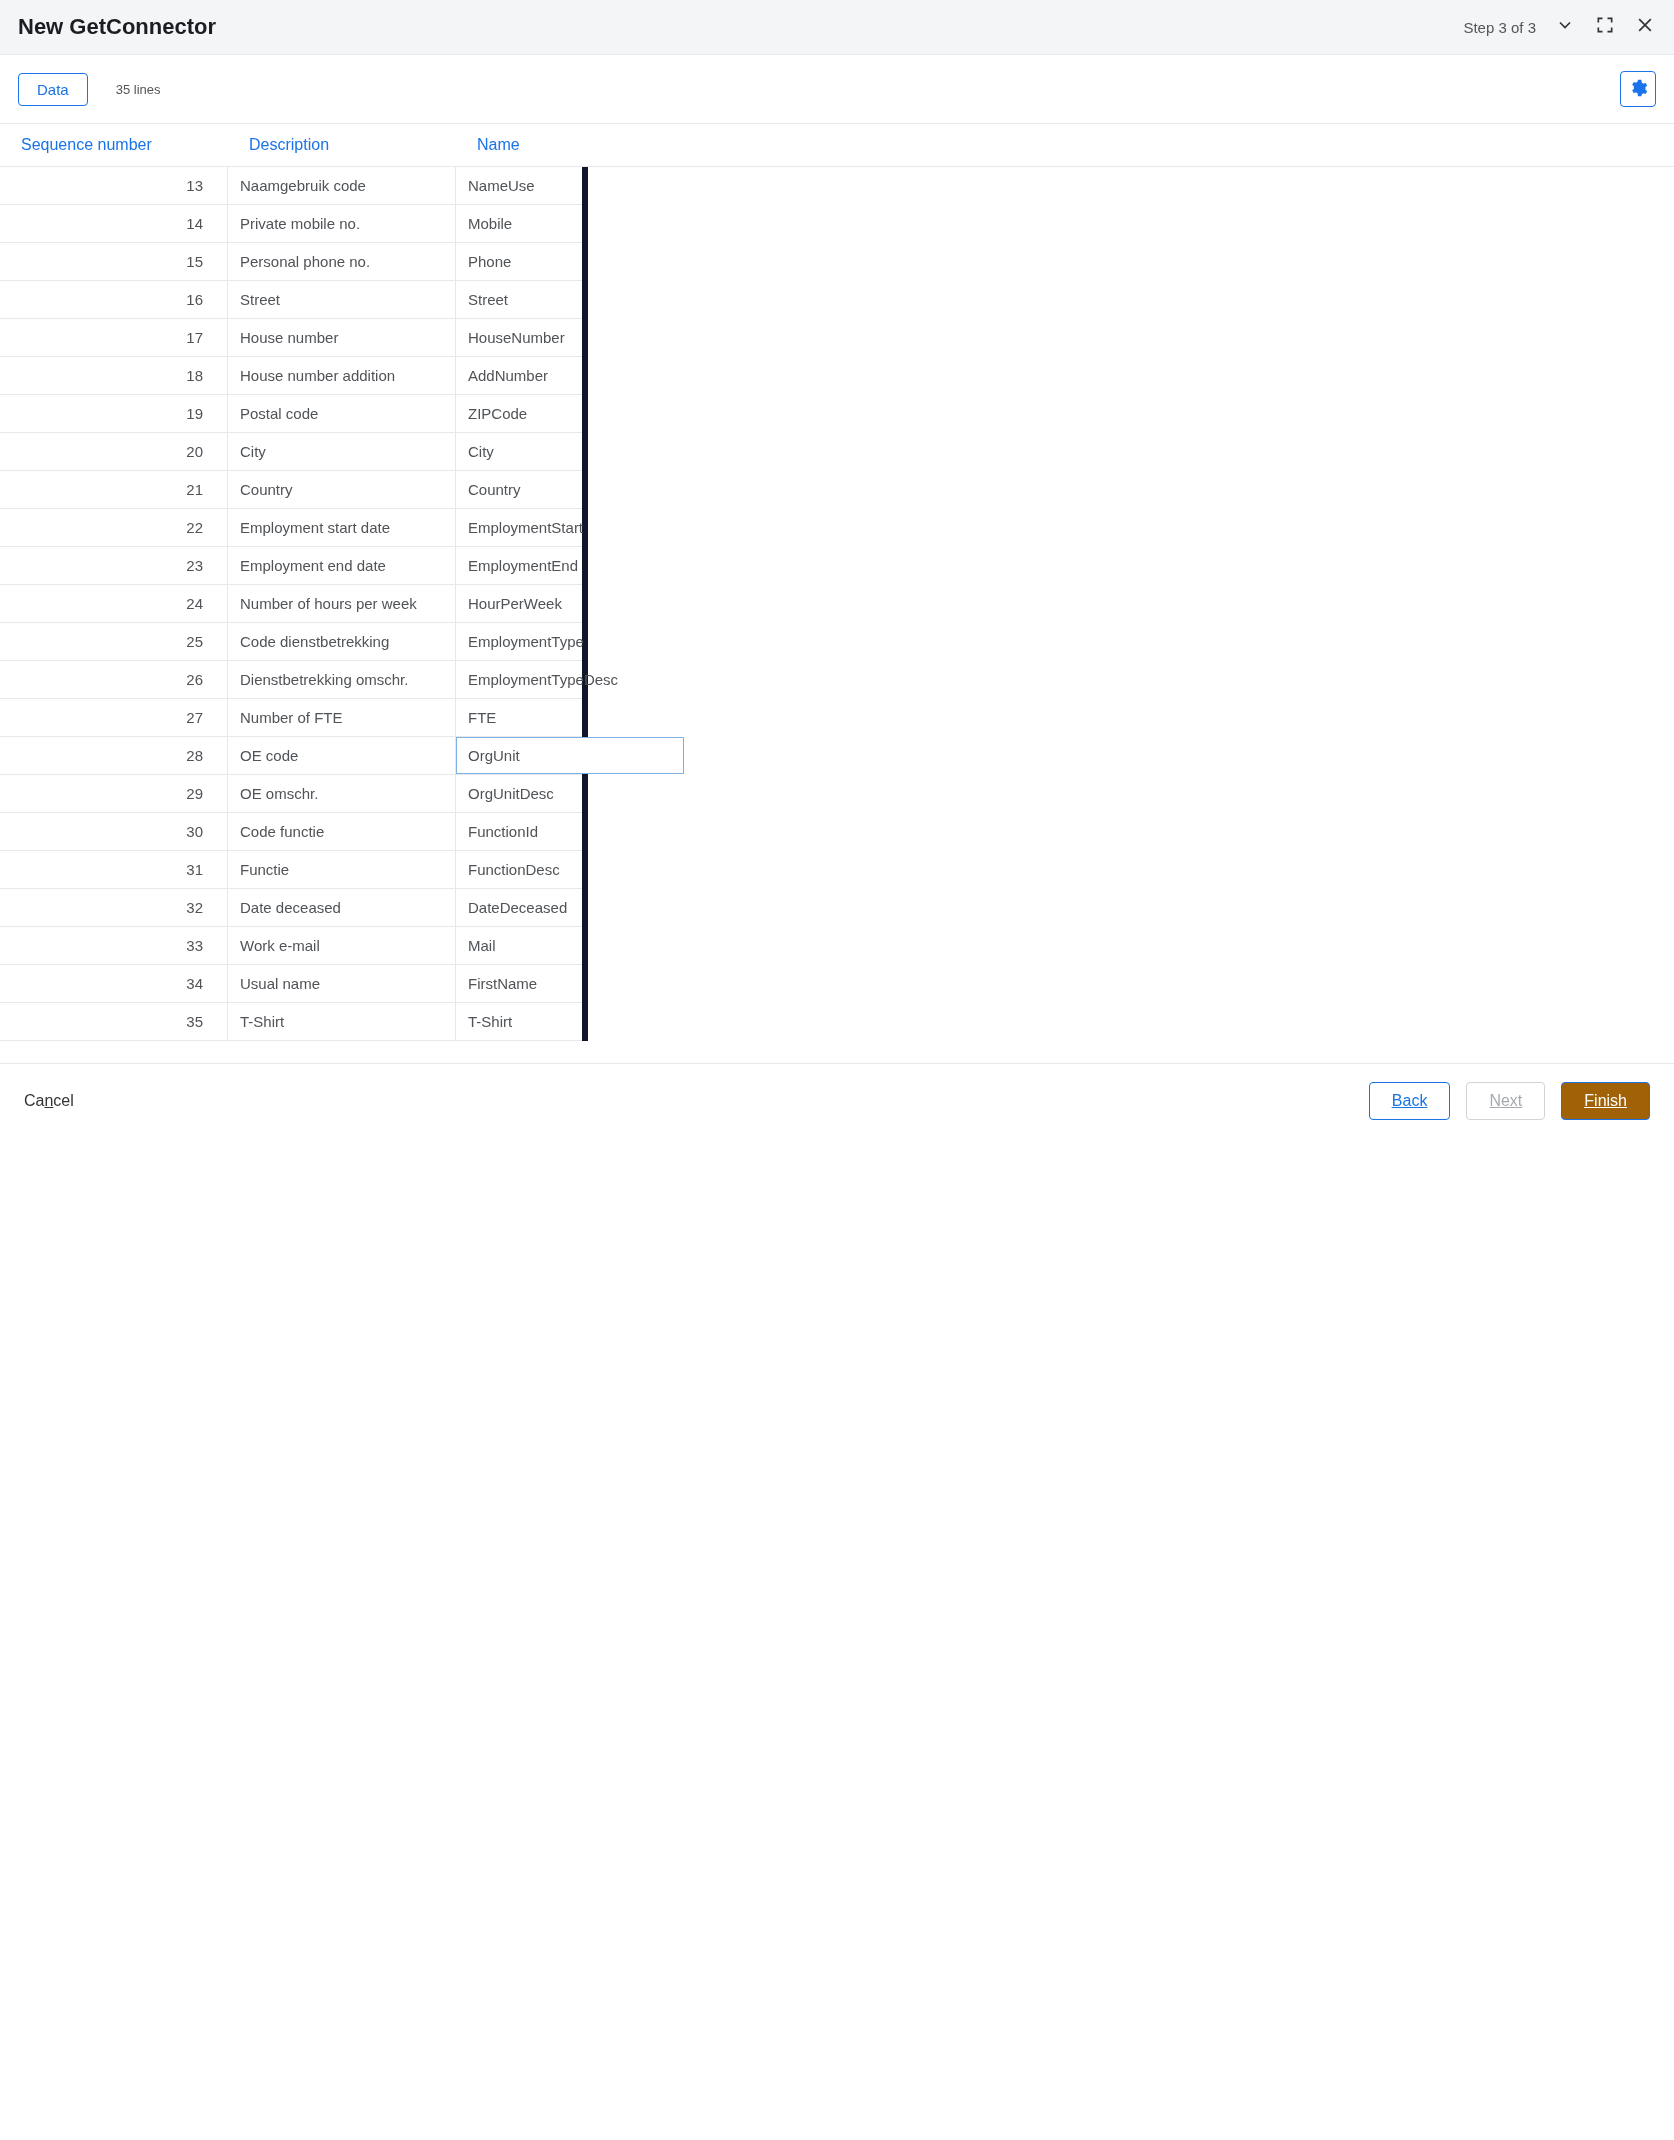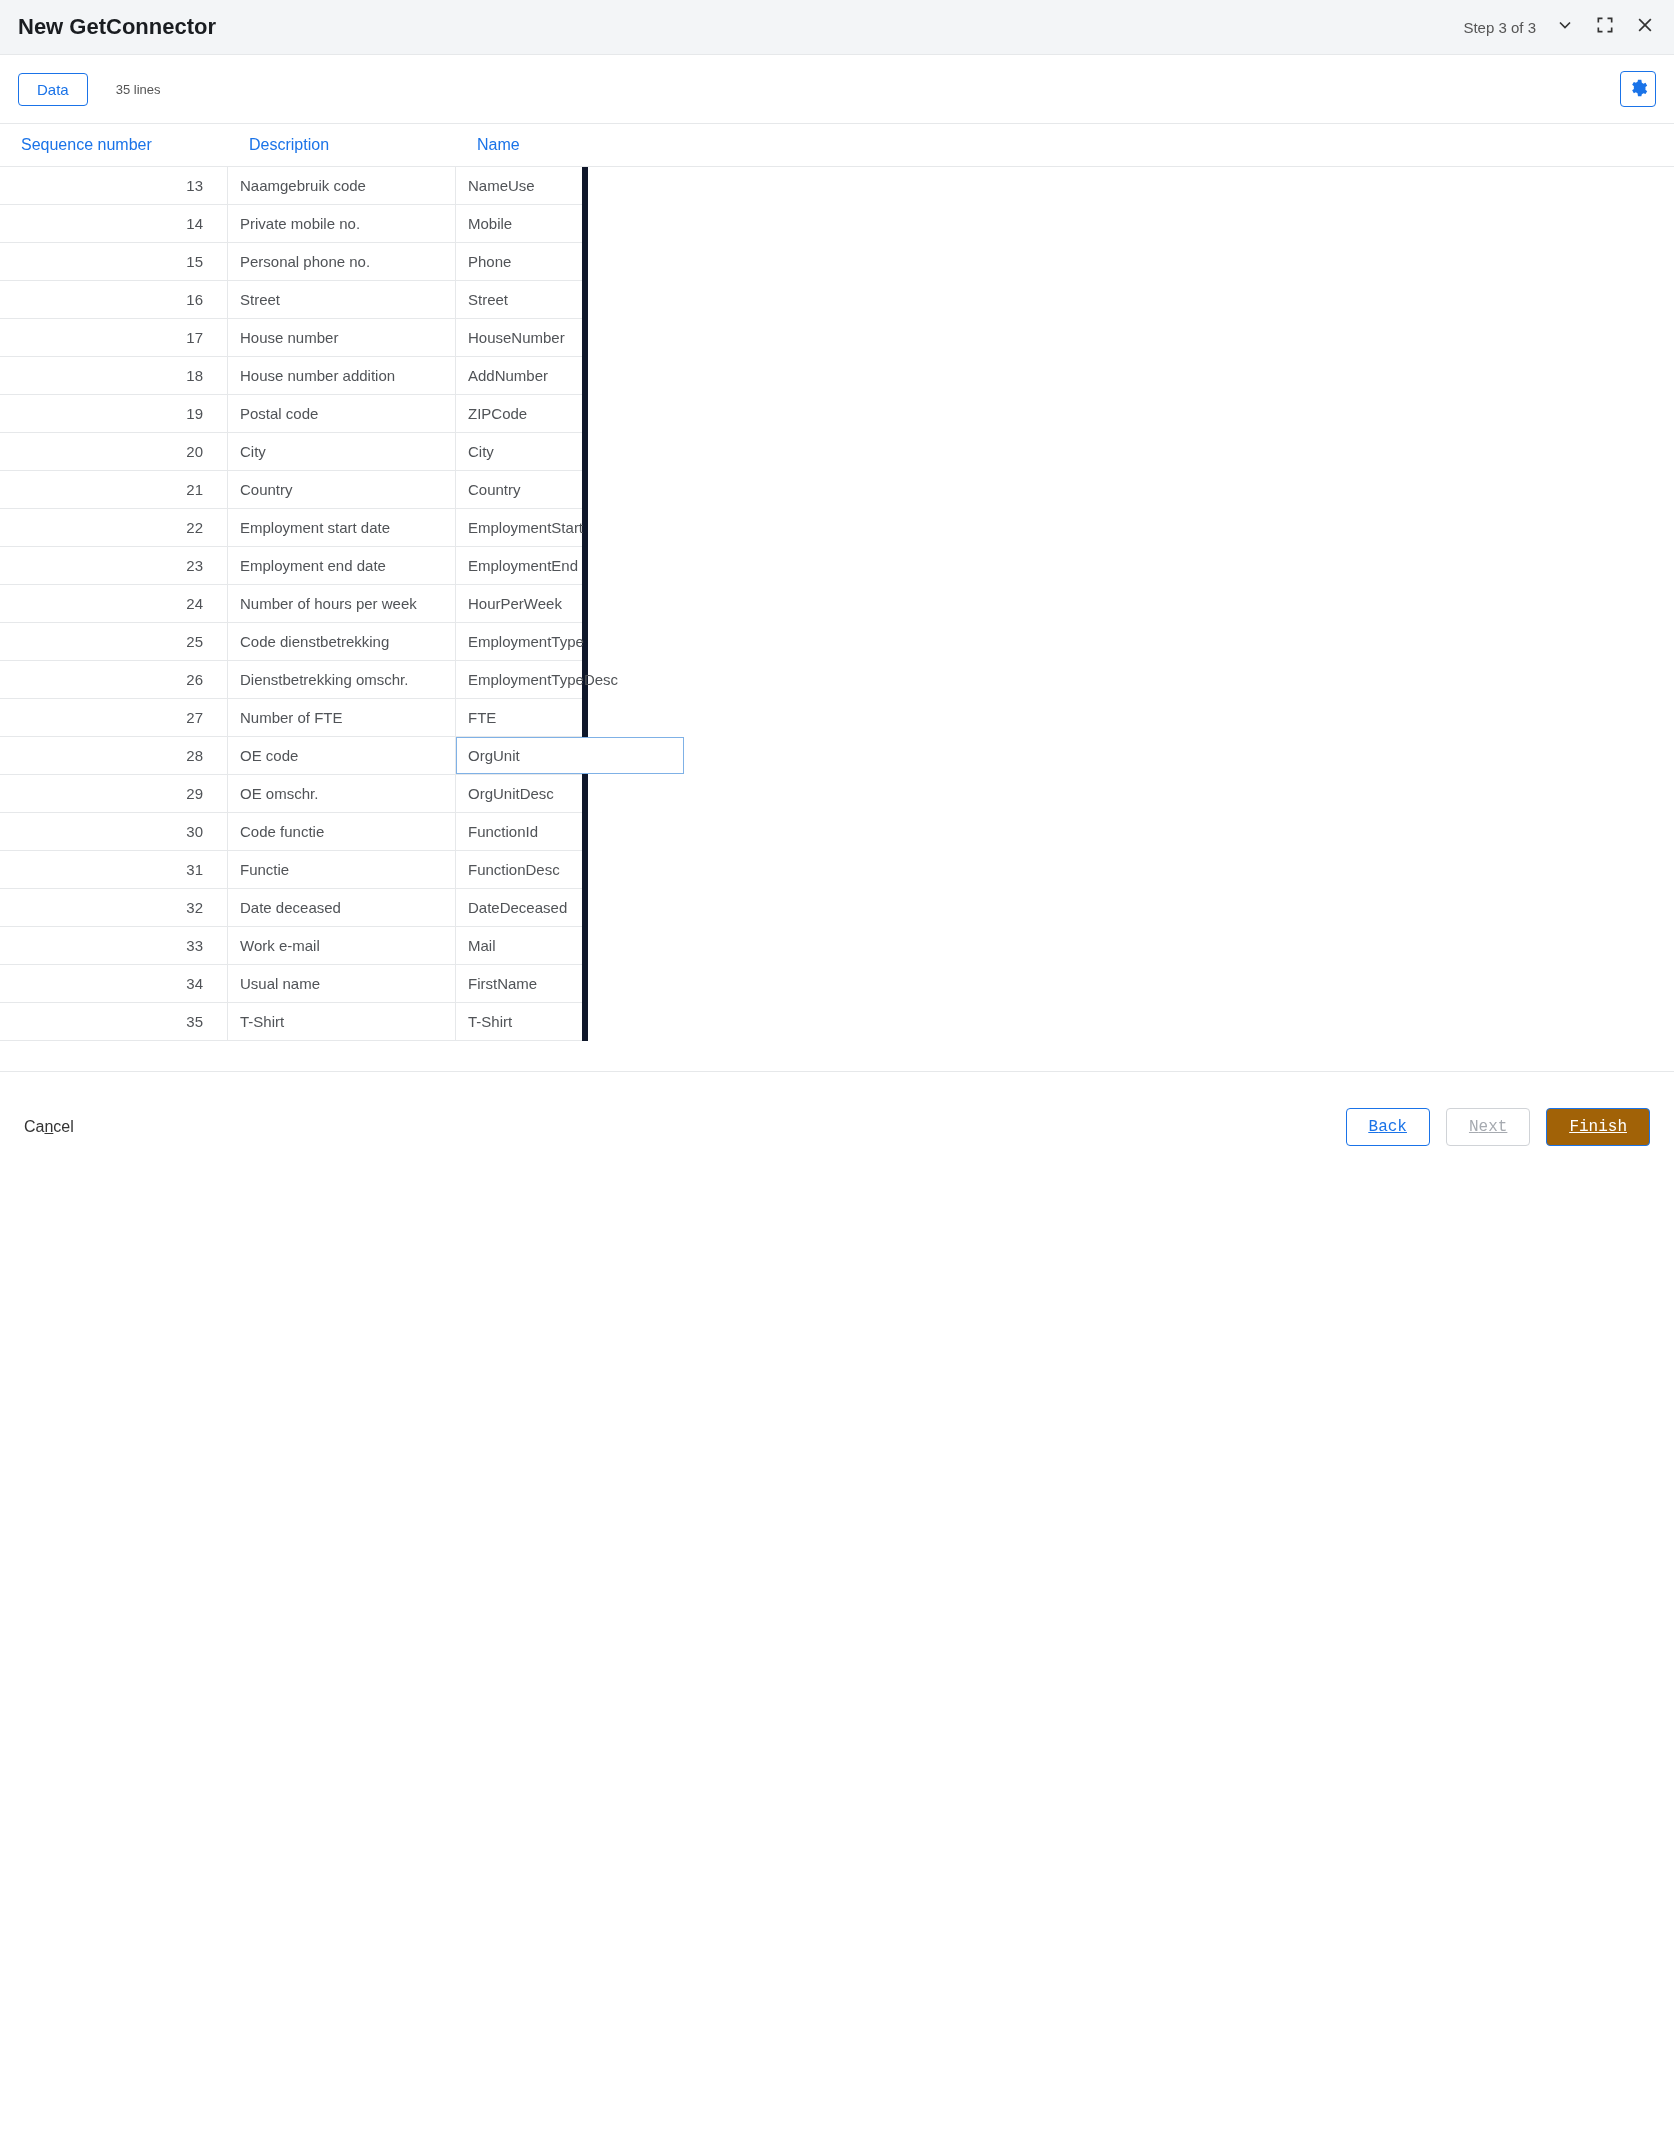--- a/index.html
+++ b/index.html
@@ -64,29 +64,29 @@
     }
     .trow .cell.seq { text-align: right; padding-right: 24px; }
     .trow .cell.name { border-right: none; }
     .cell.selected {
       outline: 1.5px solid #7fb1e6; outline-offset: -1px; background: #fff;
     }
 
     
     .footer {
       display: flex; align-items: center; justify-content: space-between;
-      padding: 36px 24px; border-top: 1px solid #e6e8ea; margin-top: 30px;
+      padding: 18px 24px; border-top: 1px solid #e6e8ea; margin-top: 22px;
     }
     .footer-left .link-btn {
       background: none; border: none; color: #333; font-size: 16px; cursor: pointer;
     }
     .footer-right { display: flex; gap: 16px; }
     .btn {
       padding: 9px 22px; font-size: 16px; border-radius: 4px; cursor: pointer;
-      border: 1.5px solid transparent; background: #fff; font-family: Liberation Mono, monospace;
+      border: 1.5px solid transparent; background: #fff;
     }
     .btn.outline { border-color: #1a73e8; color: #1a73e8; text-decoration: underline; }
     .btn.disabled { border-color: #d0d3d7; color: #a6aab0; text-decoration: underline; cursor: not-allowed; }
     .btn.primary { background: #a16207; border-color: #1a73e8; color: #fff; text-decoration: underline; }
     .u { text-decoration: underline; }
   </style>
 </head>
 <body>
 
 <div class="titlebar">

